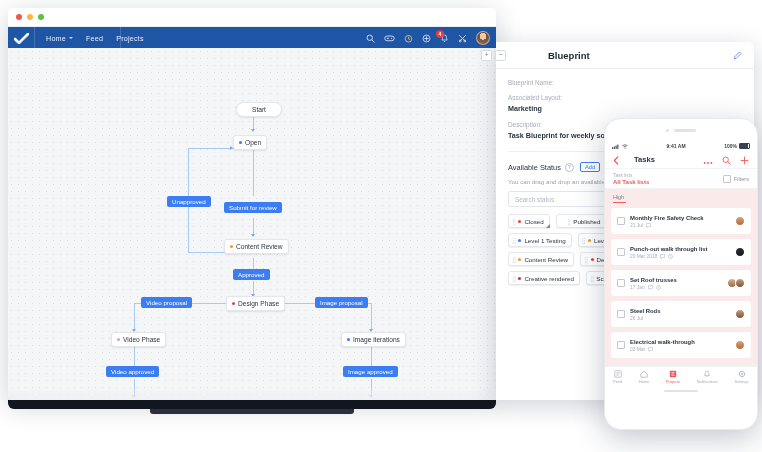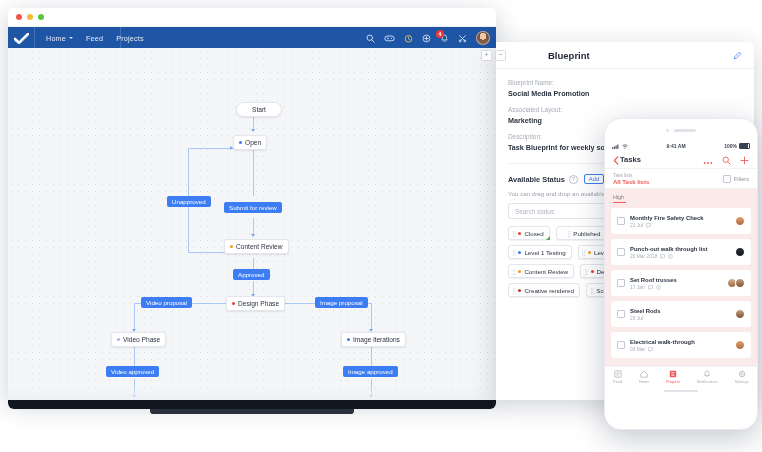--- a/index.html
+++ b/index.html
@@ -71,21 +71,21 @@
   #detail-head{height:26px;border-bottom:1px solid #eceef1;display:flex;align-items:center;
     justify-content:space-between;padding:0 12px;}
   #detail-title{font-size:9.5px;font-weight:bold;color:#1f2733;padding-left:40px;}
   #detail-body{padding:10px 12px 0 12px;}
   .flabel{font-size:6.4px;color:#a7adb8;margin-top:8px;}
   .flabel:first-child{margin-top:0;}
   .fvalue{font-size:7.2px;color:#2b3340;font-weight:bold;margin-top:3px;}
   #panel-divider{height:1px;background:#edeff2;margin:11px 0 0 0;}
 
   #status-head{display:flex;align-items:center;gap:4px;margin-top:10px;}
-  #status-head-title{font-size:7.4px;font-weight:bold;color:#2b3340;}
+  #status-head-title{font-size:7.4px;font-weight:normal;color:#2b3340;}
   .qmark{width:7px;height:7px;border-radius:50%;border:1px solid #b9bfc9;color:#9aa1ac;
     font-size:5px;line-height:6px;text-align:center;}
   #add-status-btn{border:1px solid #3c7df4;color:#3c7df4;border-radius:2px;font-size:5.8px;
     padding:1px 4px;margin-left:2px;}
   #status-hint{font-size:6.2px;color:#9aa1ac;margin-top:6px;}
   #status-search{margin-top:6px;height:14px;border:1px solid #e2e5ea;border-radius:2px;
     display:flex;align-items:center;padding:0 6px;font-size:6.4px;color:#b0b6c0;}
   #status-grid{margin-top:7px;display:flex;flex-wrap:wrap;gap:5px 6px;width:250px;}
   .schip{border:1px solid #e3e6ea;border-radius:3px;background:#fff;height:12px;
     display:flex;align-items:center;gap:3px;padding:0 5px 0 3px;font-size:6.2px;color:#2c3340;
@@ -98,21 +98,21 @@
   #phone-notch{height:22px;display:flex;align-items:center;justify-content:center;gap:5px;}
   .nspk{width:22px;height:3px;border-radius:2px;background:#dfe2e7;}
   .ncam{width:3px;height:3px;border-radius:50%;background:#dfe2e7;}
   #phone-status{height:10px;display:flex;align-items:center;justify-content:space-between;
     padding:0 7px;font-size:5px;color:#3a4150;font-weight:bold;}
   #ps-left{display:flex;align-items:center;gap:2px;}
   #ps-right{display:flex;align-items:center;gap:2px;}
   .batt{width:9px;height:4.5px;border:.6px solid #3a4150;border-radius:1px;position:relative;}
   .batt:after{content:"";position:absolute;left:.5px;top:.5px;bottom:.5px;right:.5px;background:#3a4150;}
   #phone-topbar{height:17px;display:flex;align-items:center;justify-content:space-between;padding:0 8px;}
-  #pt-left{display:flex;align-items:center;gap:1px;}
+  #pt-left{display:flex;align-items:center;gap:15px;}
   #pt-title{font-size:7.6px;font-weight:bold;color:#2b3340;}
   #pt-right{display:flex;align-items:center;gap:9px;color:#f05a5a;}
   #phone-sub{height:19px;border-top:1px solid #f2f3f5;border-bottom:1px solid #f2f3f5;
     display:flex;align-items:center;justify-content:space-between;padding:0 8px;}
   #psub-l{display:flex;flex-direction:column;gap:1px;}
   #psub-label{font-size:4.8px;color:#aab0ba;}
   #psub-value{font-size:6px;color:#f05a5a;font-weight:bold;}
   #psub-r{display:flex;align-items:center;gap:3px;font-size:5.6px;color:#8d939d;}
   .fsq{width:6px;height:6px;border:1px solid #c3c8d0;border-radius:1px;}
   #phone-list{background:#fbeaea;padding:5px 6px 0 6px;height:172px;overflow:hidden;}
@@ -334,21 +334,20 @@
     <span id="detail-title">Blueprint</span>
     <span>
       <svg width="9" height="9" viewBox="0 0 12 12">
           <path d="M8.6 1.4l2 2L4.2 9.8 1.6 10.4l.6-2.6z" stroke="#3c7df4" stroke-width="1" fill="none" stroke-linejoin="round"></path>
         </svg>
     </span>
   </div>
 
   <div id="detail-body">
     <div class="flabel">Blueprint Name:</div>
-    <div class="fvalue">Social Media Promotion</div>
     <div class="flabel">Associated Layout:</div>
     <div class="fvalue">Marketing</div>
     <div class="flabel">Description:</div>
     <div class="fvalue">Task Blueprint for weekly social med</div>
 
     <div id="panel-divider"></div>
 
     <div id="status-head">
       <span id="status-head-title">Available Status</span>
       <span class="qmark">?</span>

